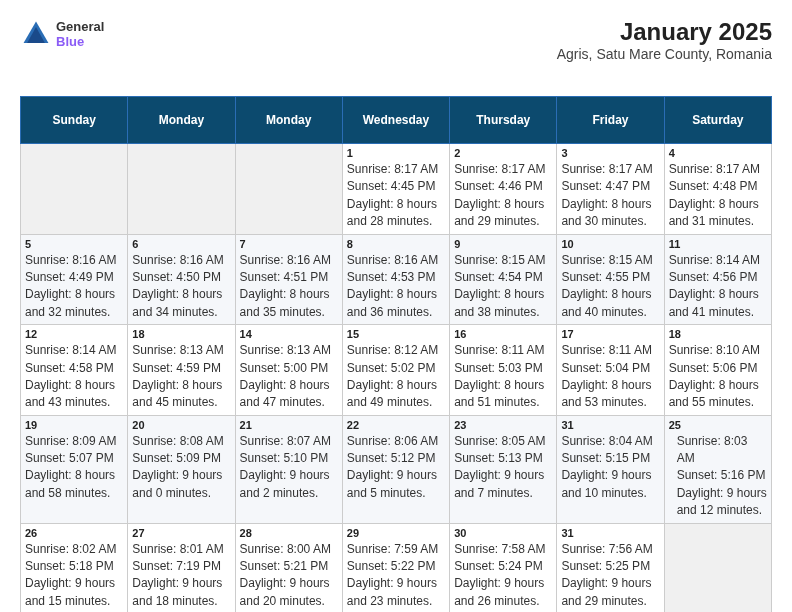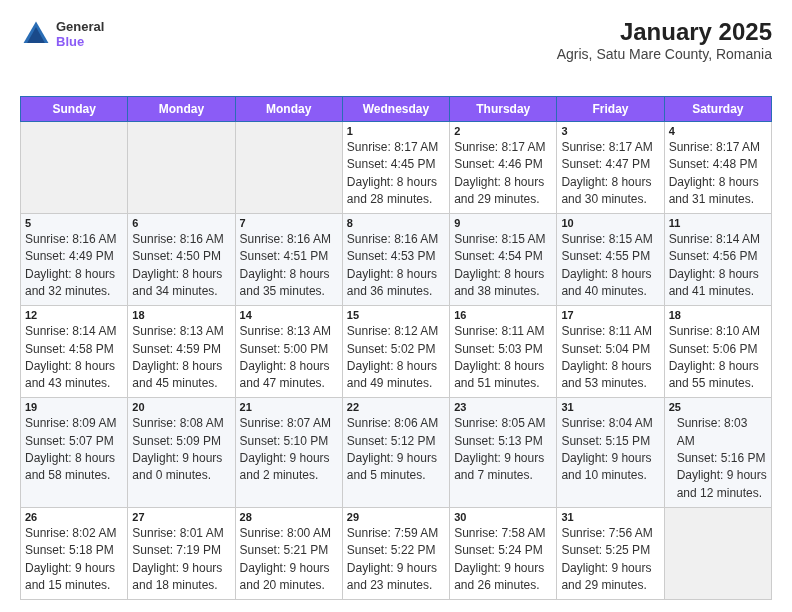--- a/index.html
+++ b/index.html
@@ -55,25 +55,25 @@
       color: #444;
     }
     .calendar {
       flex: 1;
       border: 1px solid #bbb;
       border-collapse: collapse;
       width: 100%;
       table-layout: fixed;
     }
     .calendar thead tr th {
-      background: #8b5cf6;
+      background: #0c4a6e;
       color: #fff;
       font-size: 12px;
       font-weight: bold;
-      padding: 5px 4px;
+      padding: 16px 4px;
       border: 1px solid #2a6db5;
       text-align: center;
     }
     .calendar tbody tr td {
       border: 1px solid #ccc;
       vertical-align: top;
       padding: 3px 4px;
       font-size: 9.5px;
       color: #222;
       height: 88px;

